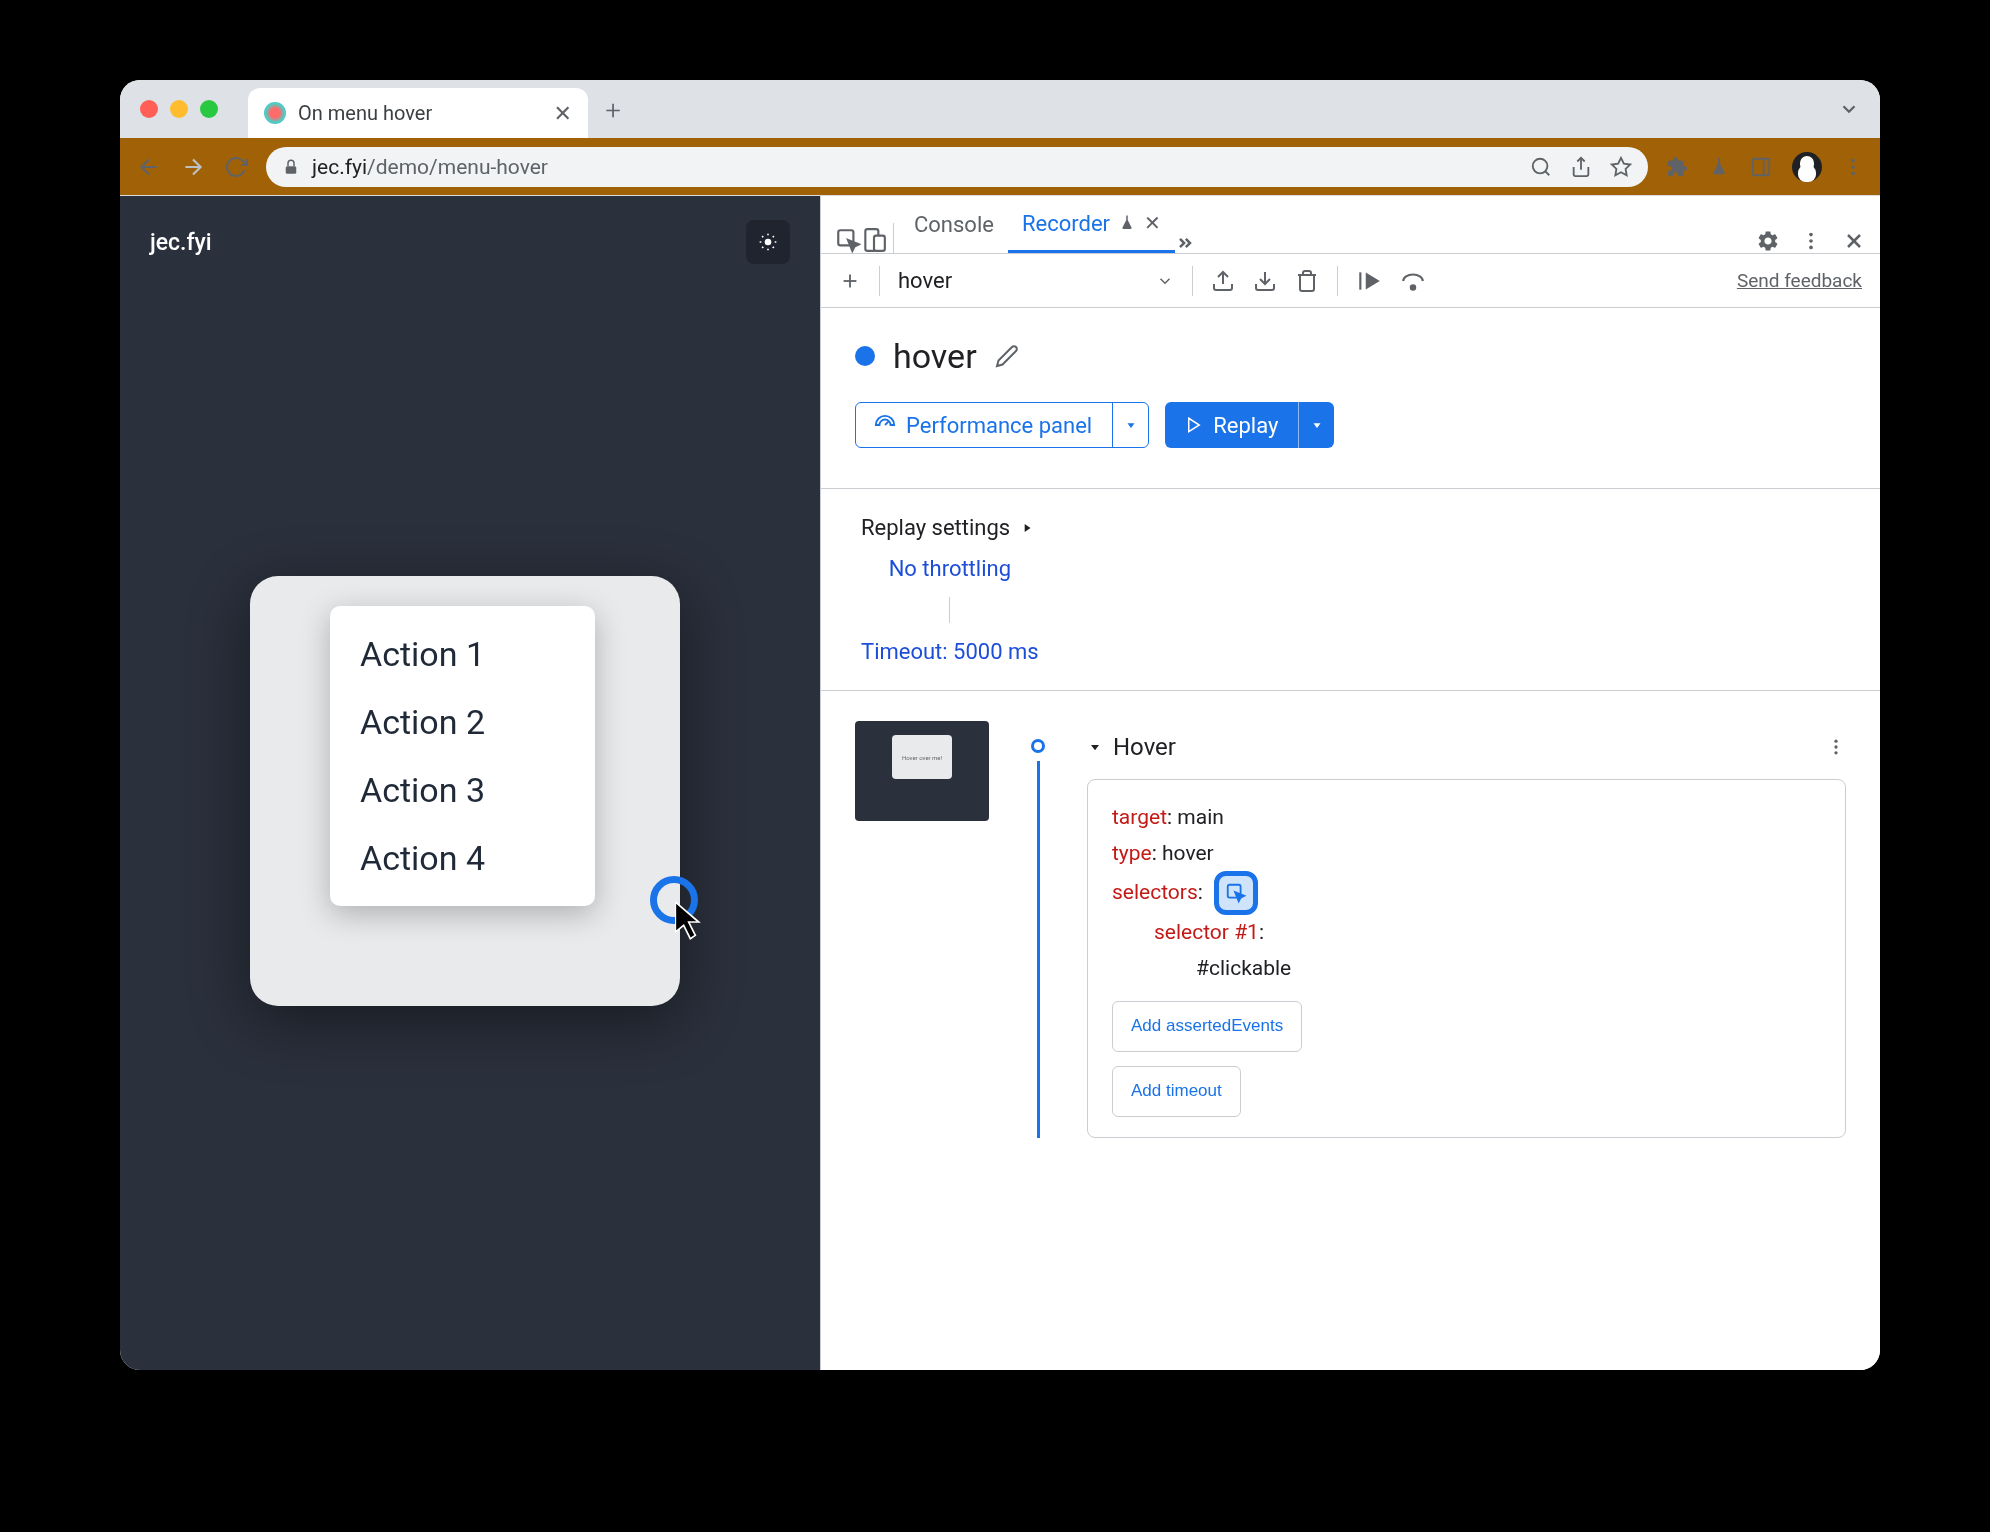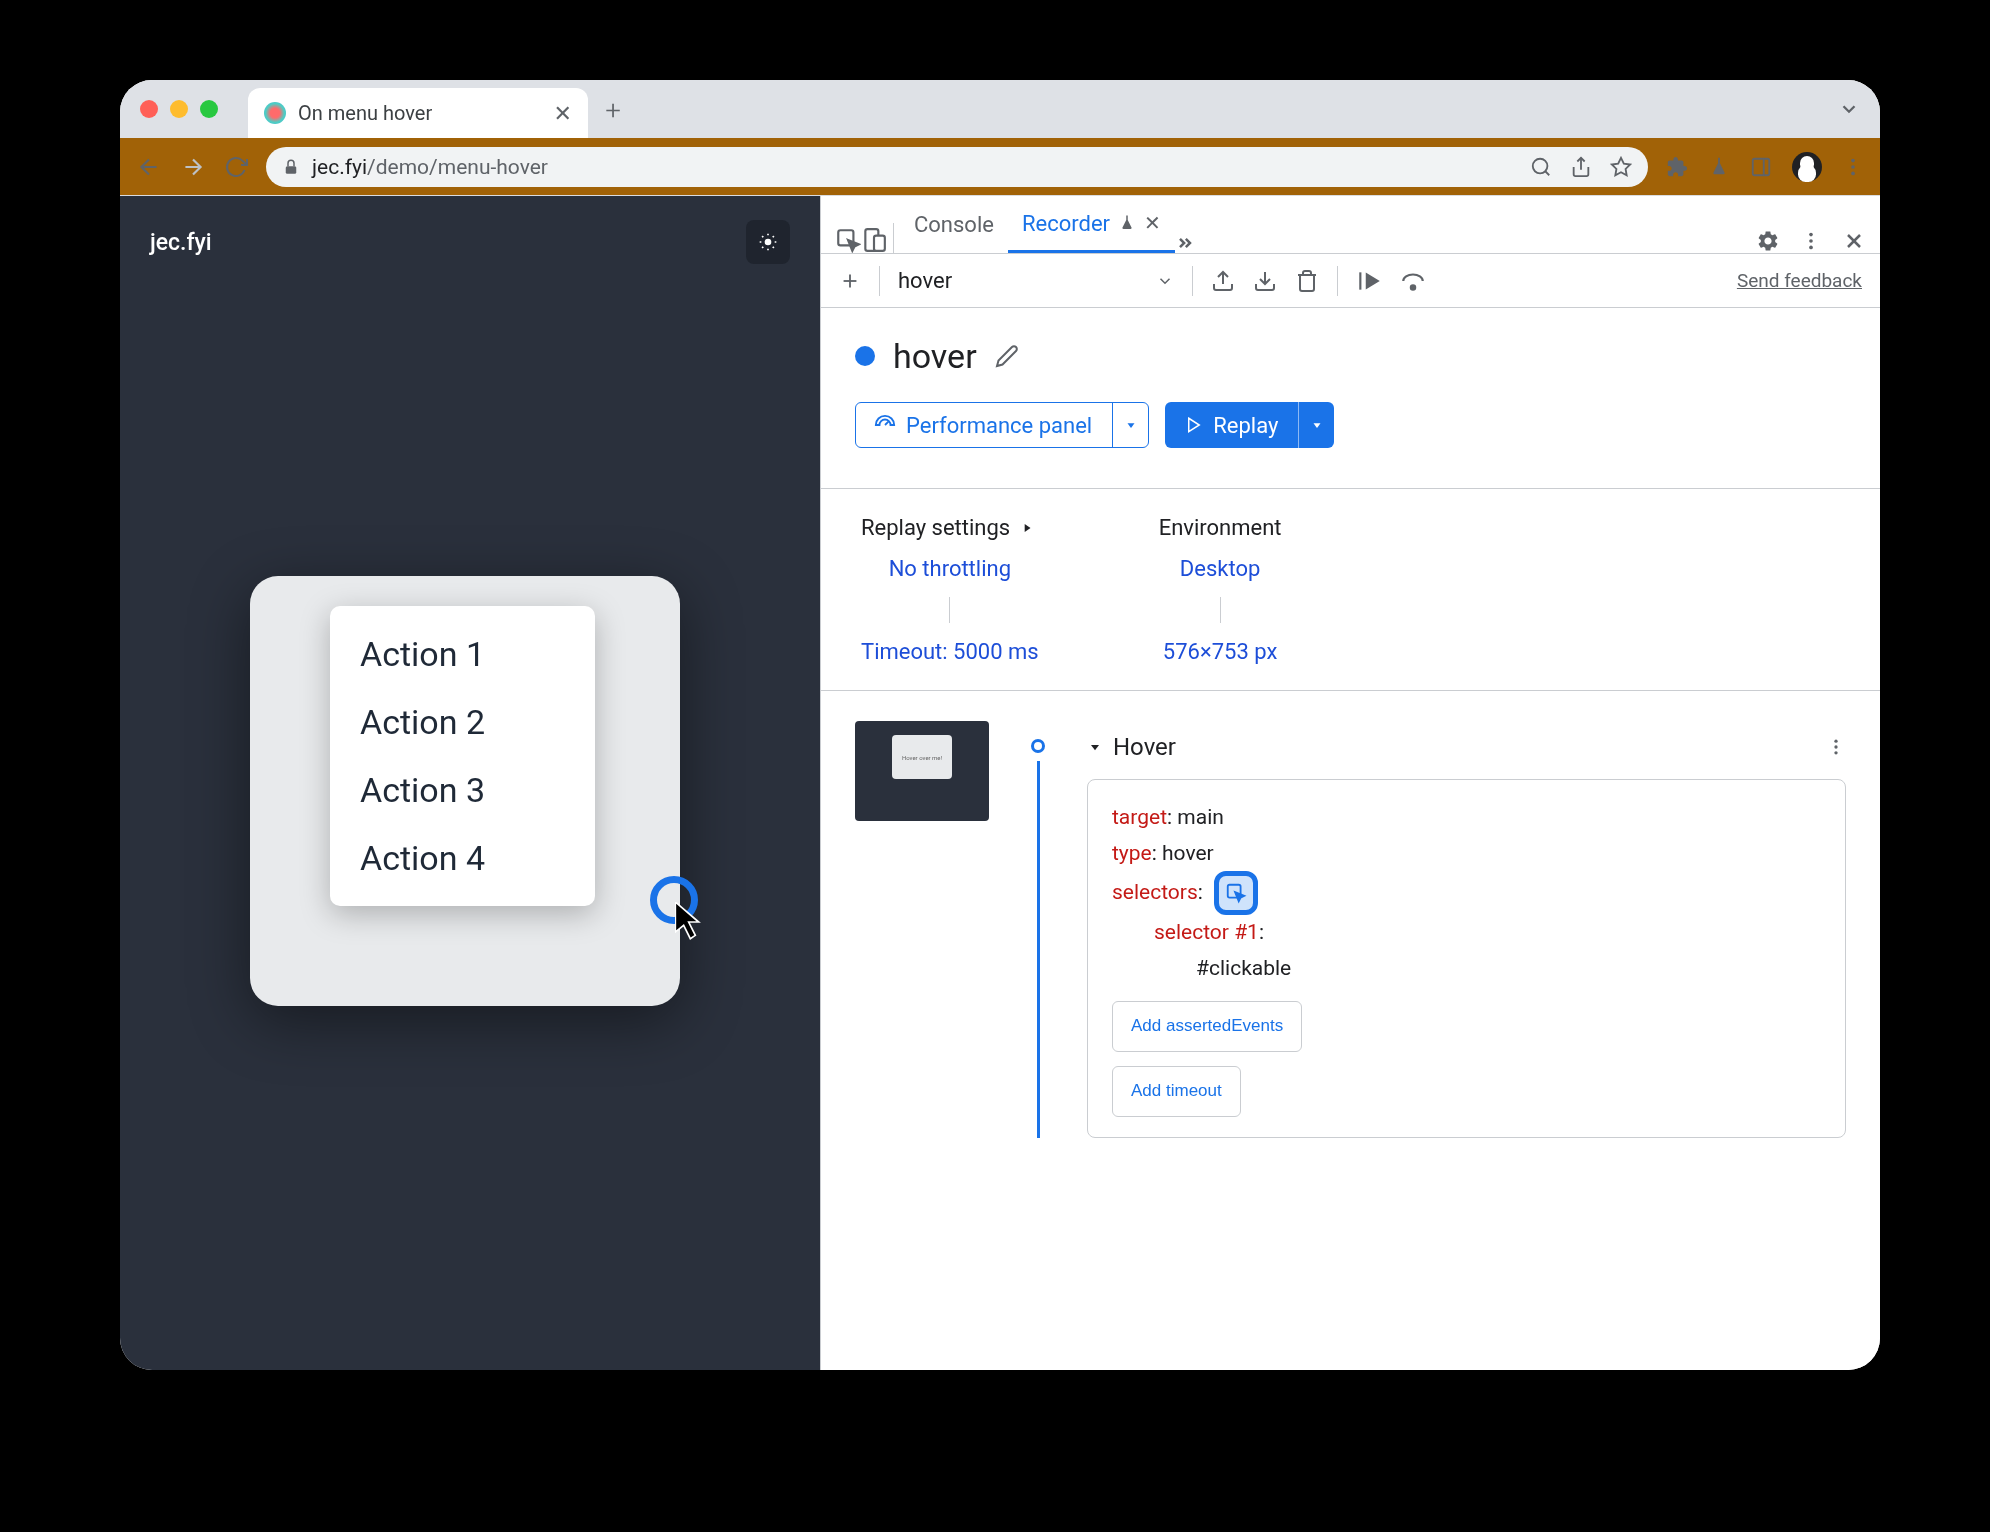--- a/index.html
+++ b/index.html
@@ -1,17 +1,17 @@
 <!DOCTYPE html>
 <html><head>
 <meta charset="utf-8">
 <style>
   * { box-sizing: border-box; margin: 0; padding: 0; font-family: -apple-system, BlinkMacSystemFont, "Segoe UI", Roboto, sans-serif; }
   body { background: #000; width: 1990px; height: 1532px; position: relative; }
-  .window { position: absolute; top: 80px; left: 120px; width: 1760px; height: 1290px; background: #fff; border-radius: 32px; overflow: hidden; box-shadow: 0 30px 80px rgba(0,0,0,0.6); display: flex; flex-direction: column; }
+  .window { position: absolute; top: 80px; left: 120px; width: 1760px; height: 1290px; background: #fff; border-radius: 20px; overflow: hidden; box-shadow: 0 30px 80px rgba(0,0,0,0.6); display: flex; flex-direction: column; }
   
   
   .titlebar { height: 58px; background: #dee1e6; display: flex; align-items: center; padding-left: 20px; }
   .traffic { display: flex; gap: 12px; margin-right: 30px; }
   .dot { width: 18px; height: 18px; border-radius: 50%; }
   .dot.red { background: #ff5f57; }
   .dot.yellow { background: #febc2e; }
   .dot.green { background: #28c840; }
   .tab { background: #fff; height: 50px; margin-top: 8px; border-radius: 12px 12px 0 0; display: flex; align-items: center; padding: 0 16px; gap: 12px; min-width: 340px; }
   .tab-favicon { width: 22px; height: 22px; border-radius: 50%; background: radial-gradient(circle, #ff6b6b 30%, #4ecdc4 60%, #45b7d1); }
@@ -393,28 +393,20 @@
             <h3>
                 <span>Replay settings</span> 
                 <svg width="14" height="14" viewBox="0 0 24 24" fill="#202124">
                   <polygon points="8 5 18 12 8 19"></polygon>
                 </svg>
               </h3>
             <div class="vals">
               <span>No throttling</span>
               <span class="divider"></span>
               <span>Timeout: 5000 ms</span>
-            </div>
-          </div>
-          <div class="settings-col">
-            <h3>Environment</h3>
-            <div class="vals">
-              <span>Desktop</span>
-              <span class="divider"></span>
-              <span>576×753 px</span>
             </div>
           </div>
         </div>
 
         <div class="timeline">
           <div class="thumb">
             <div class="thumb-card">Hover over me!</div>
           </div>
           <div class="track">
             <div class="track-dot"></div>

